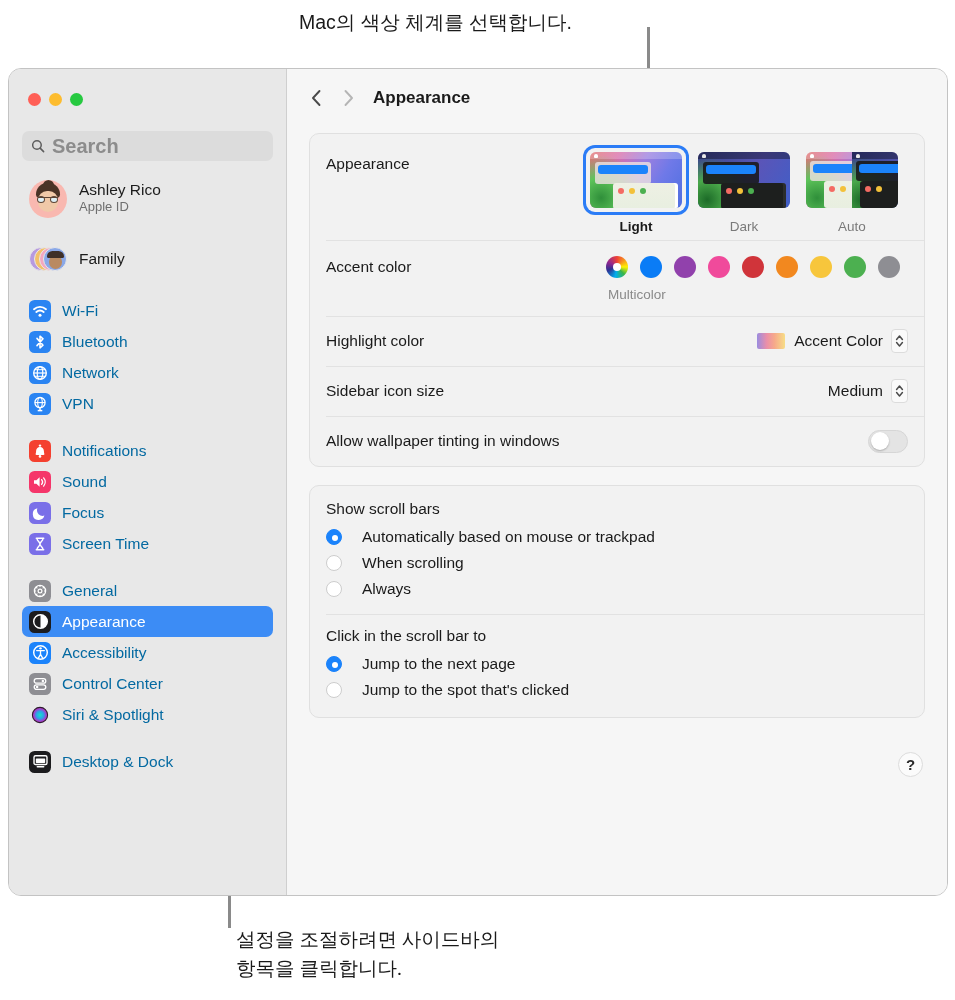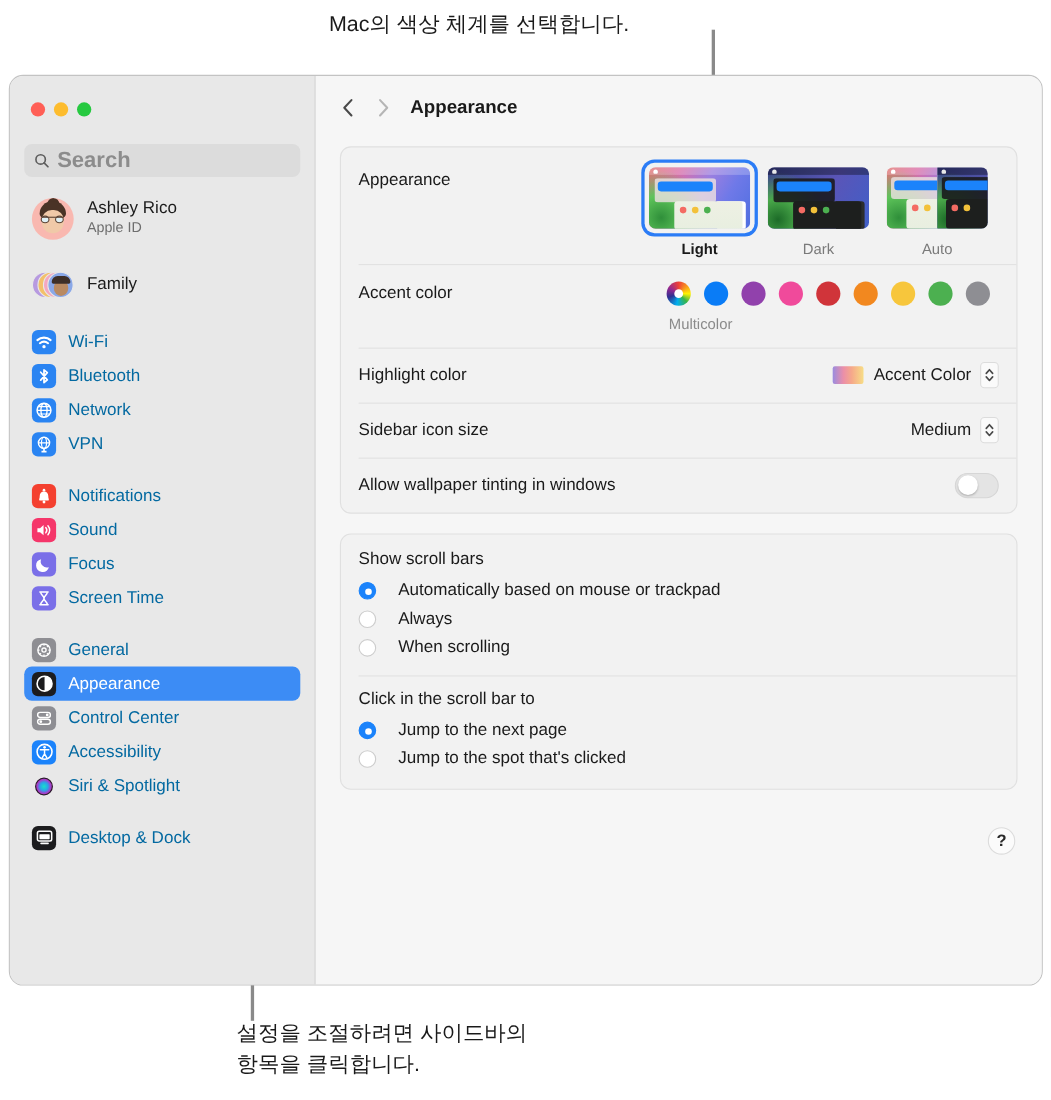--- a/index.html
+++ b/index.html
@@ -13,21 +13,21 @@
 
   
   .callout-text {
     position: absolute;
     color: #1a1a1a;
     font-size: 19.5px;
     line-height: 29px;
     white-space: pre;
   }
   #callout-top { top: 8px; left: 299px; }
-  #callout-bottom { top: 925px; left: 215px; }
+  #callout-bottom { top: 925px; left: 236px; font-family: Liberation Serif, serif; }
   .leader {
     position: absolute;
     width: 2.5px;
     background: #8a8a8a;
   }
   #leader-top { left: 647px; top: 27px; height: 136px; }
   #leader-bottom { left: 228px; top: 706px; height: 222px; }
 
   
   #window {
@@ -481,39 +481,39 @@
               <div class="sb-item selected">
                 <span class="sb-icon" style="background: rgb(28, 28, 30);">
                   <svg width="17" height="17" viewBox="0 0 16 16">
                     <circle cx="8" cy="8" r="6.4" fill="none" stroke="#fff" stroke-width="1.35"></circle>
                     <path d="M8 1.6a6.4 6.4 0 0 1 0 12.8z" fill="#fff"></path>
                   </svg>
                 </span>
                 <span class="sb-label">Appearance</span>
               </div>
               <div class="sb-item">
-                <span class="sb-icon" style="background: rgb(142, 142, 147);">
-                  <svg width="16" height="16" viewBox="0 0 16 16">
-                    <rect x="2.2" y="2.6" width="11.6" height="4.6" rx="2.3" fill="none" stroke="#fff" stroke-width="1.3"></rect>
-                    <circle cx="10.9" cy="4.9" r="1.25" fill="#fff"></circle>
-                    <rect x="2.2" y="8.8" width="11.6" height="4.6" rx="2.3" fill="none" stroke="#fff" stroke-width="1.3"></rect>
-                    <circle cx="5.1" cy="11.1" r="1.25" fill="#fff"></circle>
-                  </svg>
-                </span>
-                <span class="sb-label">Control Center</span>
-              </div>
-              <div class="sb-item">
                 <span class="sb-icon" style="background: rgb(27, 131, 251);">
                   <svg width="17" height="17" viewBox="0 0 16 16">
                     <circle cx="8" cy="8" r="6.4" fill="none" stroke="#fff" stroke-width="1.35"></circle>
                     <circle cx="8" cy="4.1" r="1.15" fill="#fff"></circle>
                     <path d="M4.4 6.2h7.2M8 6.6v3.1M8 9.7 6.1 13M8 9.7 9.9 13" stroke="#fff" stroke-width="1.25" stroke-linecap="round" fill="none"></path>
                   </svg>
                 </span>
                 <span class="sb-label">Accessibility</span>
+              </div>
+              <div class="sb-item">
+                <span class="sb-icon" style="background: rgb(142, 142, 147);">
+                  <svg width="16" height="16" viewBox="0 0 16 16">
+                    <rect x="2.2" y="2.6" width="11.6" height="4.6" rx="2.3" fill="none" stroke="#fff" stroke-width="1.3"></rect>
+                    <circle cx="10.9" cy="4.9" r="1.25" fill="#fff"></circle>
+                    <rect x="2.2" y="8.8" width="11.6" height="4.6" rx="2.3" fill="none" stroke="#fff" stroke-width="1.3"></rect>
+                    <circle cx="5.1" cy="11.1" r="1.25" fill="#fff"></circle>
+                  </svg>
+                </span>
+                <span class="sb-label">Control Center</span>
               </div>
               <div class="sb-item">
                 <span class="sb-icon" style="background: transparent;">
                   <svg width="20" height="20" viewBox="0 0 20 20">
                     <defs>
                       <radialGradient id="sg" cx="50%" cy="50%" r="62%">
                         <stop offset="0%" stop-color="#17e0c8"></stop>
                         <stop offset="38%" stop-color="#2aa6e8"></stop>
                         <stop offset="66%" stop-color="#a33fd0"></stop>
                         <stop offset="100%" stop-color="#e0337a"></stop>
@@ -716,25 +716,25 @@
 
       <div class="card" id="card-scroll">
         <div class="sub-head">Show scroll bars</div>
         <div id="show-scroll-options">
             <div class="radio-row">
               <span class="radio on"></span>
               <span class="radio-label">Automatically based on mouse or trackpad</span>
             </div>
             <div class="radio-row">
               <span class="radio"></span>
-              <span class="radio-label">Always</span>
+              <span class="radio-label">When scrolling</span>
             </div>
             <div class="radio-row">
               <span class="radio"></span>
-              <span class="radio-label">When scrolling</span>
+              <span class="radio-label">Always</span>
             </div>
           </div>
         <div class="card-divider"></div>
         <div class="sub-head">Click in the scroll bar to</div>
         <div id="click-scroll-options">
             <div class="radio-row">
               <span class="radio on"></span>
               <span class="radio-label">Jump to the next page</span>
             </div>
             <div class="radio-row">

